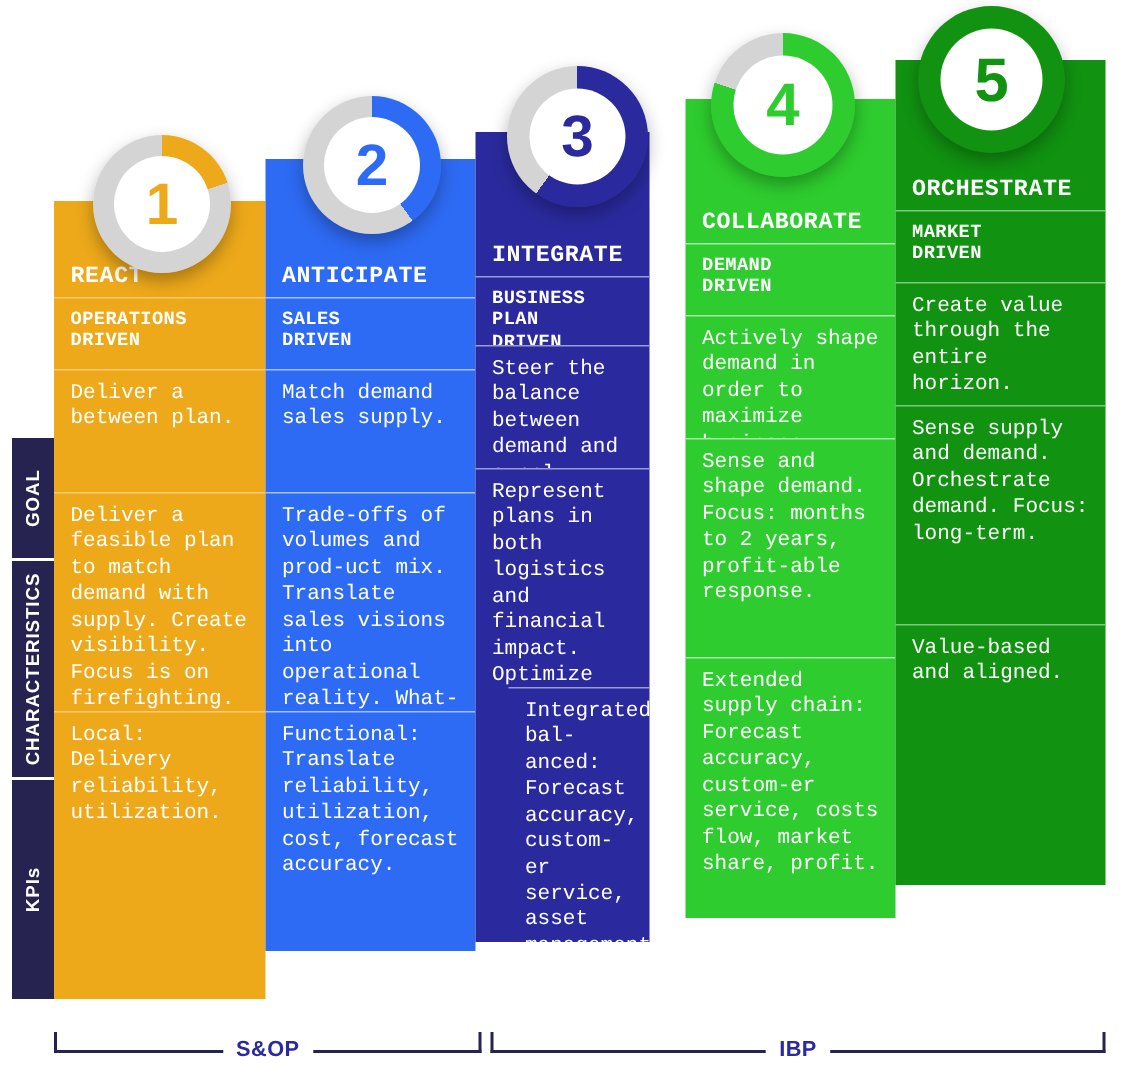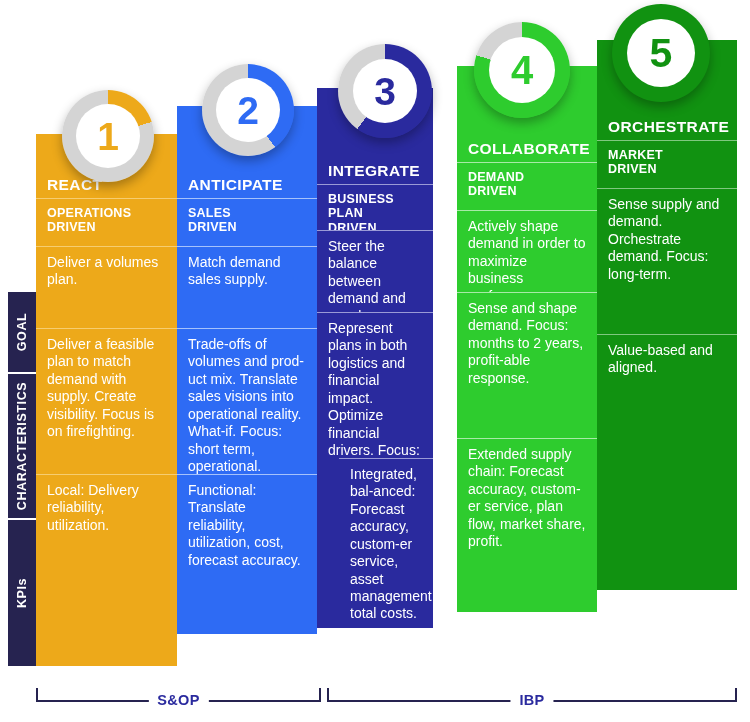--- a/index.html
+++ b/index.html
@@ -25,20 +25,21 @@
     letter-spacing:.6px;
   }
 
   
   .col{position:absolute;box-sizing:border-box;}
   .cell{
     position:relative;box-sizing:border-box;
     padding:7px 11px 5px 11px;
     color:#ffffff;
     overflow:hidden;
+    font-family:Liberation Mono, monospace;
   }
   .cell + .cell{border-top:1.5px solid rgba(255,255,255,.85);}
   .cell.head{display:flex;align-items:flex-end;}
   .cell.title  {font-weight:bold;font-size:15.5px;letter-spacing:.4px;line-height:1.12;}
   .cell.driver {font-weight:bold;font-size:12.5px;letter-spacing:.25px;line-height:1.14;}
   .cell.body   {font-size:14px;line-height:1.245;font-weight:400;}
 
   
   .c1{background:#eda91a;}
   .c2{background:#2e6bf4;}
@@ -91,21 +92,21 @@
   <div class="rail" style="top:374px;height:144px;">
     <span class="rail-txt">CHARACTERISTICS</span>
   </div>
   <div class="rail" style="top:520px;height:146px;">
     <span class="rail-txt">KPIs</span>
   </div>
 
   <div class="col c1" style="left:36px;top:134px;width:141px;height:532px;">
     <div class="cell head title" style="height:64px;">REACT</div>
     <div class="cell driver pre" style="height:48px;">OPERATIONS<br>DRIVEN</div>
-    <div class="cell body" style="height:82px;">Deliver a volumes plan.</div>
+    <div class="cell body" style="height:82px;">Deliver a between plan.</div>
     <div class="cell body" style="height:146px;">Deliver a feasible plan to match demand with supply. Create visibility. Focus is on firefighting.</div>
     <div class="cell body" style="height:190px;">Local: Delivery reliability, utilization.</div>
   </div>
 
   <div class="col c2" style="left:177px;top:106px;width:140px;height:528px;">
     <div class="cell head title" style="height:92px;">ANTICIPATE</div>
     <div class="cell driver pre" style="height:48px;">SALES<br>DRIVEN</div>
     <div class="cell body" style="height:82px;">Match demand sales supply.</div>
     <div class="cell body" style="height:146px;">Trade-offs of volumes and prod-uct mix. Translate sales visions into operational reality. What-if. Focus: short term, operational.</div>
     <div class="cell body" style="height:160px;">Functional: Translate reliability, utilization, cost, forecast accuracy.</div>
@@ -117,26 +118,27 @@
     <div class="cell body" style="height:82px;">Steer the balance between demand and supply volumes.</div>
     <div class="cell body" style="height:146px;">Represent plans in both logistics and financial impact. Optimize financial drivers. Focus: mid-term, volumes.</div>
     <div class="cell body" style="height:170px;margin-left:22px;">Integrated, bal-anced: Forecast accuracy, custom-er service, asset management, total costs.</div>
   </div>
 
   <div class="col c4" style="left:457px;top:66px;width:140px;height:546px;">
     <div class="cell head title" style="height:96px;text-align:right;">COLLABORATE</div>
     <div class="cell driver pre" style="height:48px;">DEMAND<br>DRIVEN</div>
     <div class="cell body" style="height:82px;">Actively shape demand in order to maximize business performance.</div>
     <div class="cell body" style="height:146px;">Sense and shape demand. Focus: months to 2 years, profit-able response.</div>
-    <div class="cell body" style="height:174px;">Extended supply chain: Forecast accuracy, custom-er service, plan flow, market share, profit.</div>
+    <div class="cell body" style="height:174px;">Extended supply chain: Forecast accuracy, custom-er service, costs flow, market share, profit.</div>
   </div>
 
   <div class="col c5" style="left:597px;top:40px;width:140px;height:550px;">
     <div class="cell head title" style="height:100px;">ORCHESTRATE</div>
     <div class="cell driver pre" style="height:48px;">MARKET<br>DRIVEN</div>
+    <div class="cell body" style="height:82px;">Create value through the entire horizon.</div>
     <div class="cell body" style="height:146px;">Sense supply and demand. Orchestrate demand. Focus: long-term.</div>
     <div class="cell body" style="height:174px;">Value-based and aligned.</div>
   </div>
 
   <div class="badge" style="left:62px;top:90px;">
       <div class="ring" style="width: 92px; height: 92px; background: conic-gradient(rgb(237, 169, 26) 0deg, rgb(237, 169, 26) 72deg, rgb(212, 212, 212) 72deg, rgb(212, 212, 212) 360deg);"></div>
       <div class="hole" style="left: 14px; top: 14px; width: 64px; height: 64px;">
         <span class="num" style="color: rgb(237, 169, 26); font-size: 39px;">1</span>
       </div>
     </div>

